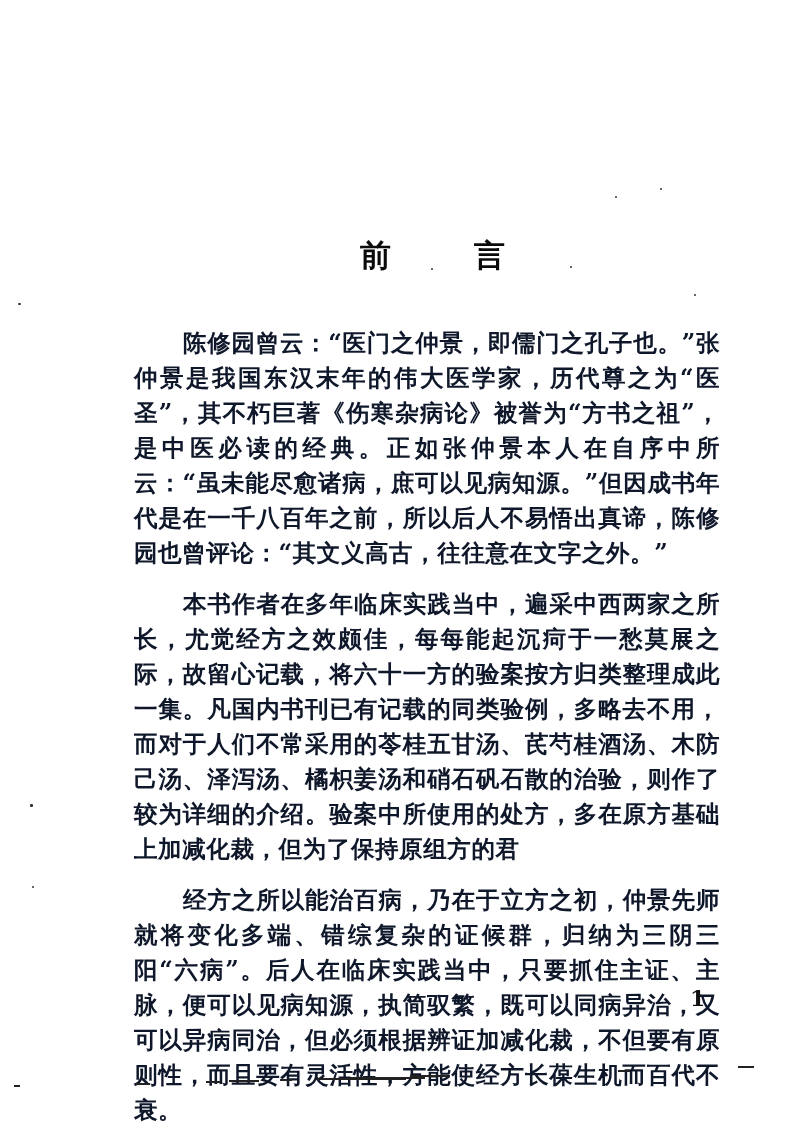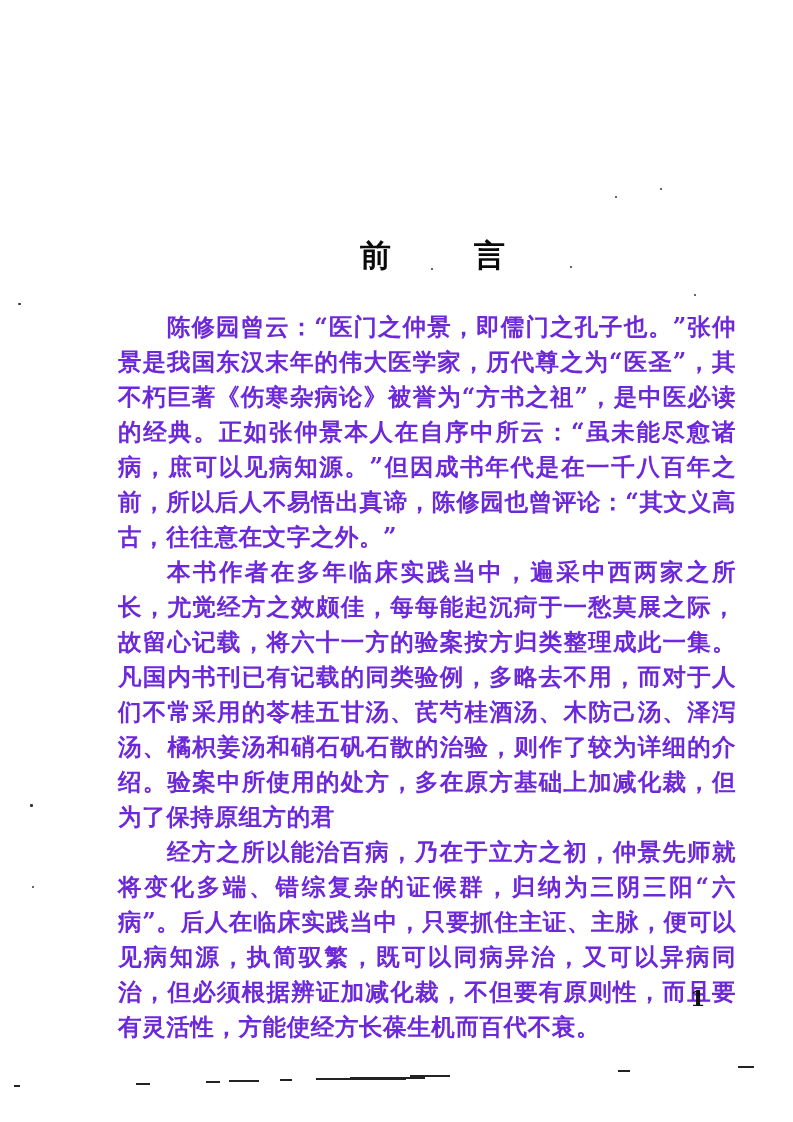--- a/index.html
+++ b/index.html
@@ -34,29 +34,29 @@
       font-size: 31px;
       color: #0a0a0a;
     }
     .body-text {
       position: absolute;
       left: 118px;
       top: 310px;
       width: 618px;
     }
     .para {
-      margin: 0;
+      margin: 16px;
       font-size: 23.5px;
       line-height: 35px;
       text-align: justify;
       text-align-last: left;
       letter-spacing: 0.6px;
       text-indent: 49px;
       font-weight: bold;
-      color: #6d28d9;
+      color: #0f172a;
     }
     .page-number {
       position: absolute;
       left: 690px;
       top: 985px;
       font-family: "DejaVu Serif", serif;
       font-weight: bold;
       font-size: 22px;
       color: #111;
     }

